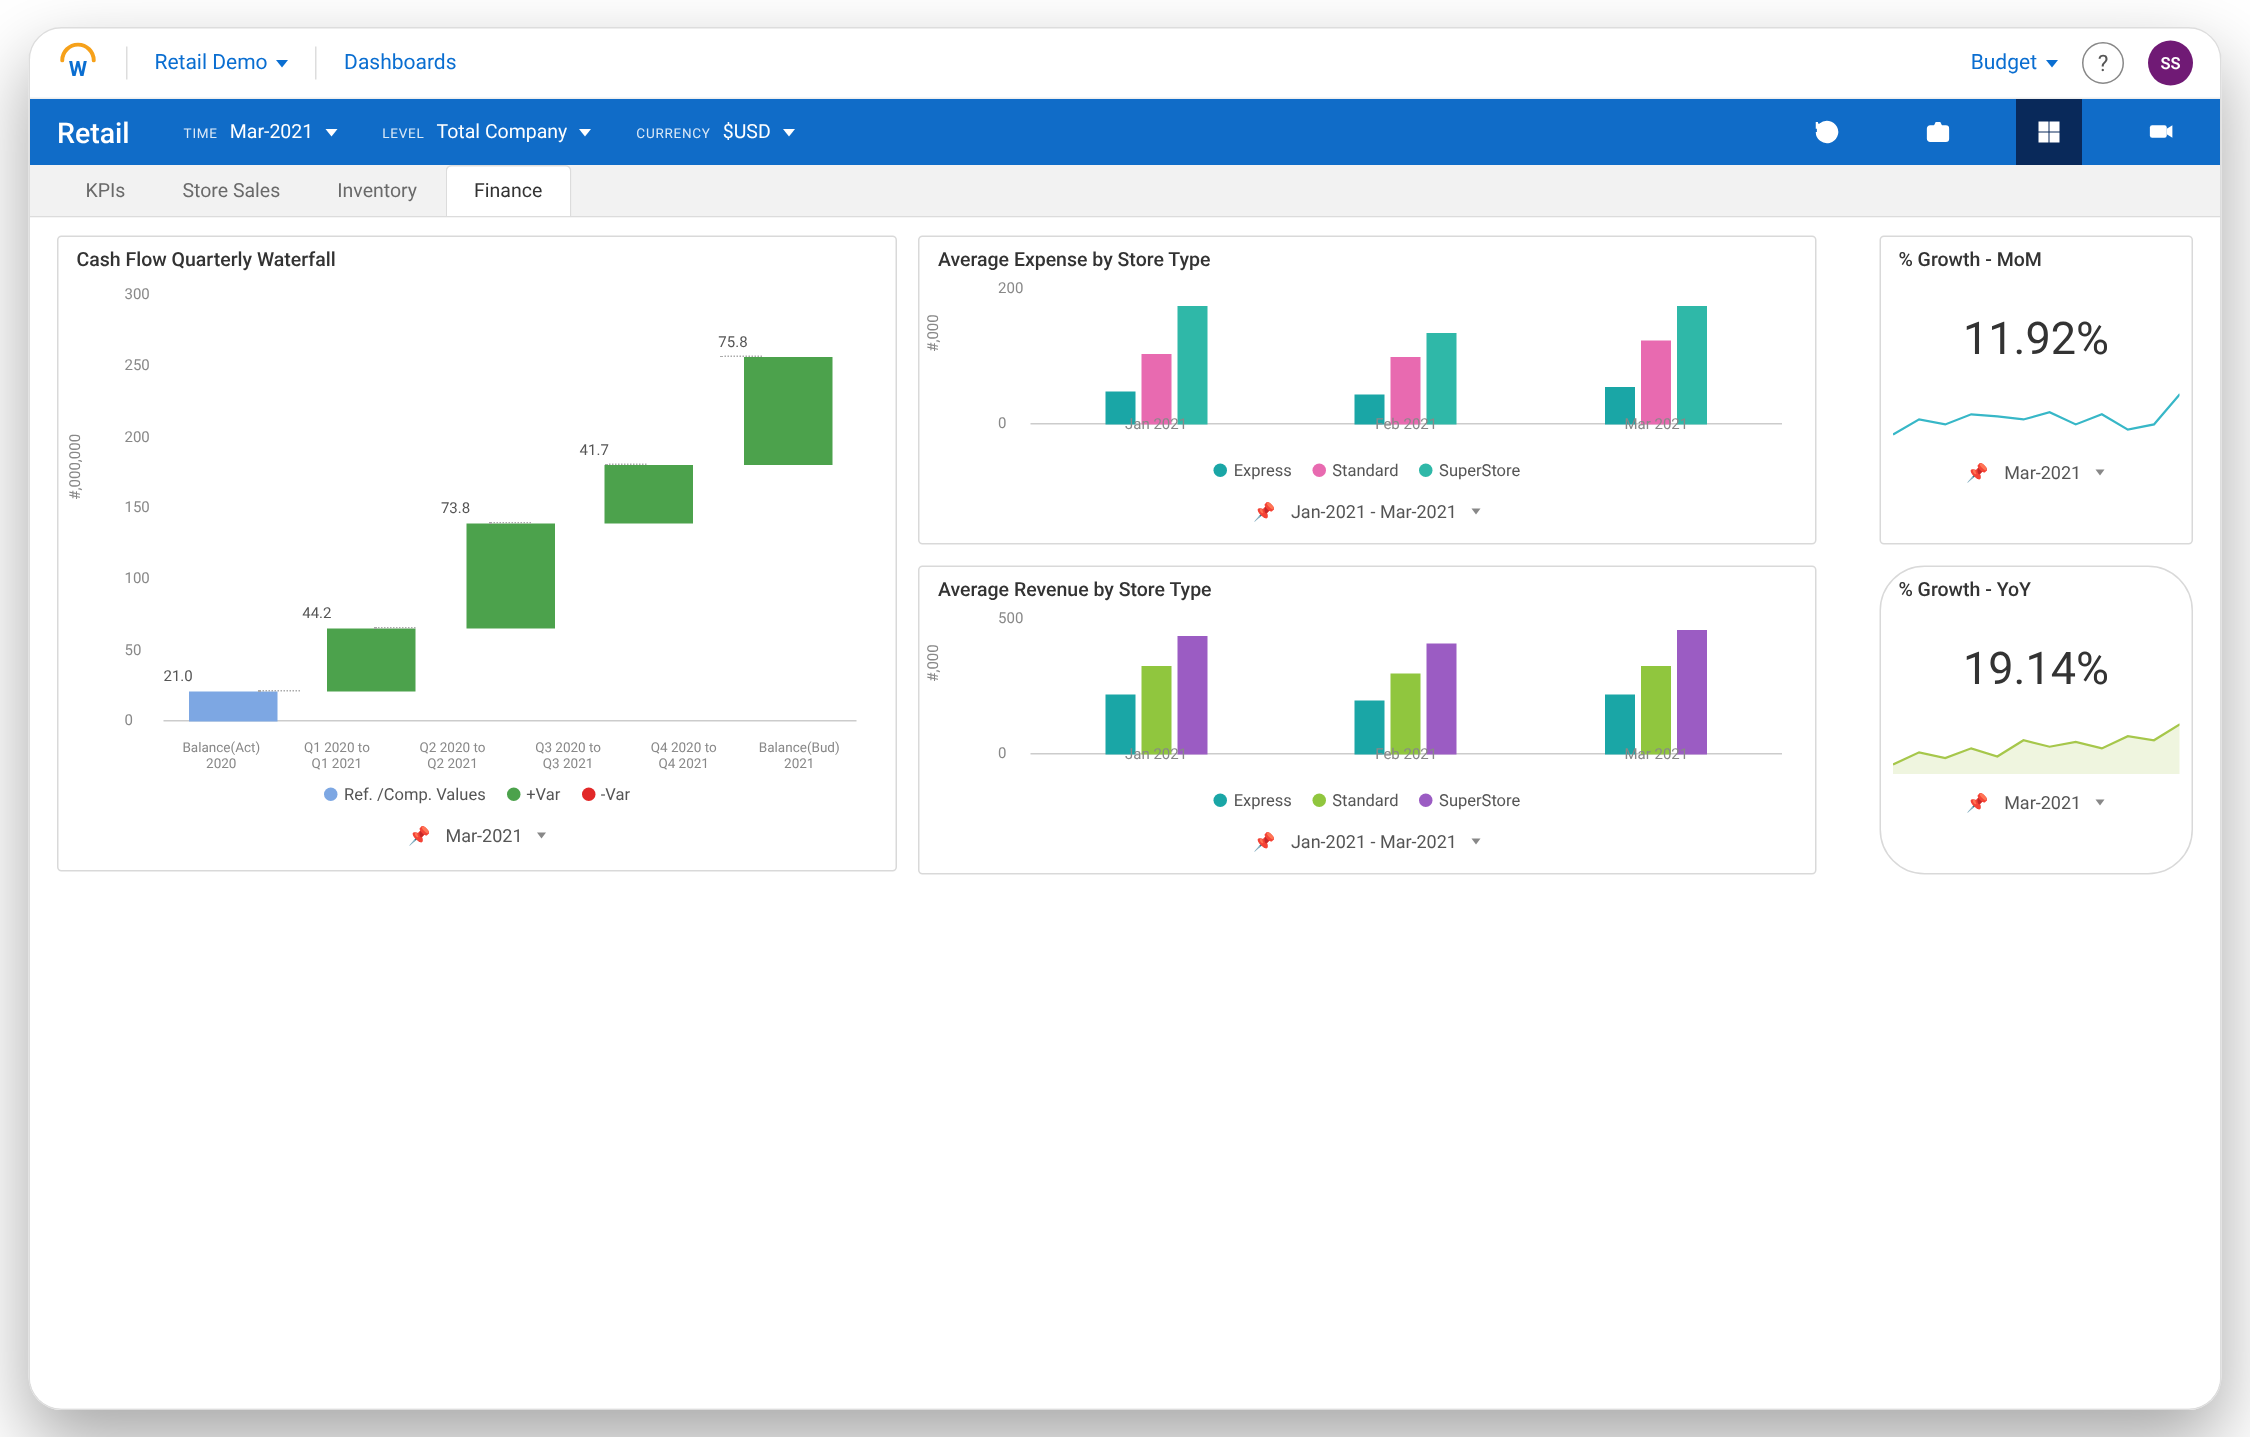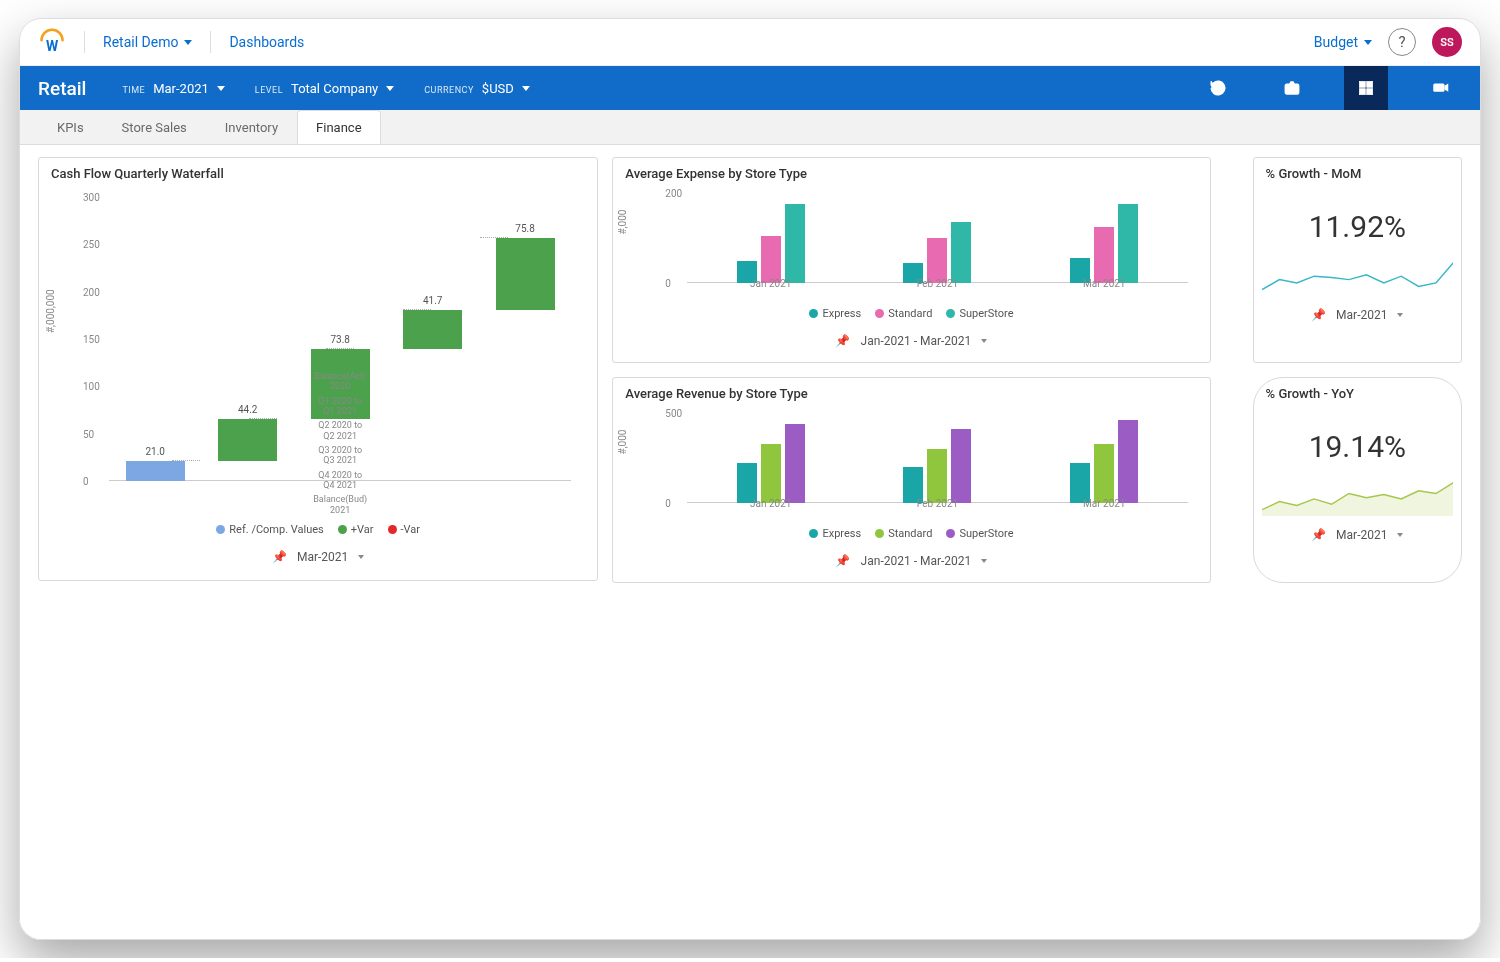--- a/index.html
+++ b/index.html
@@ -28,21 +28,21 @@
   
   .topbar{height:46px;display:flex;align-items:center;padding:0 18px;border-bottom:1px solid #eee;gap:16px;}
   .logo{width:28px;height:28px;display:flex;align-items:center;justify-content:center;}
   .logo svg{width:28px;height:28px;}
   .pipe{height:22px;border-left:1px solid #ddd;margin:0 2px;}
   .link{color:var(--blue);font-size:14px;cursor:pointer;display:flex;align-items:center;gap:6px;}
   .caret{width:0;height:0;border-left:4px solid transparent;border-right:4px solid transparent;border-top:5px solid var(--blue);}
   .caret.small{border-left:3px solid transparent;border-right:3px solid transparent;border-top:4px solid currentColor;}
   .topbar .spacer{flex:1;}
   .help{width:26px;height:26px;border:1.5px solid #888;border-radius:50%;display:flex;align-items:center;justify-content:center;color:#555;font-size:15px;cursor:pointer;}
-  .avatar{width:30px;height:30px;border-radius:50%;background:#be185d;color:#fff;font-size:11px;font-weight:600;display:flex;align-items:center;justify-content:center;cursor:pointer;}
+  .avatar{width:30px;height:30px;border-radius:50%;background:#701a75;color:#fff;font-size:11px;font-weight:600;display:flex;align-items:center;justify-content:center;cursor:pointer;}
   
   .bluebar{height:44px;background:var(--blue-bar);color:#fff;display:flex;align-items:center;padding:0 18px;gap:30px;font-size:13px;}
   .bluebar .title{font-size:19px;font-weight:500;margin-right:6px;}
   .pick{display:flex;align-items:baseline;gap:8px;cursor:pointer;}
   .pick .lab{font-size:9px;letter-spacing:.5px;opacity:.85;}
   .pick .val{font-size:13px;}
   .carrot{width:0;height:0;border-left:4px solid transparent;border-right:4px solid transparent;border-top:5px solid #fff;align-self:center;}
   .bluebar .spacer{flex:1;}
   .iconbtn{width:44px;height:44px;display:flex;align-items:center;justify-content:center;cursor:pointer;}
   .iconbtn.active{background:var(--navy);}
@@ -67,22 +67,22 @@
 
   
   .wf-wrap{position:relative;height:320px;margin:6px 22px 4px 44px;}
   .wf-ylab{position:absolute;left:-38px;top:50%;transform:rotate(-90deg) translateX(50%);transform-origin:left top;font-size:10px;color:#888;white-space:nowrap;}
   .wf-plot{position:absolute;left:26px;right:4px;top:2px;bottom:34px;}
   .axis-x{position:absolute;left:0;right:0;bottom:0;border-bottom:1px solid #ccc;}
   .ytick{position:absolute;left:-26px;font-size:10px;color:#888;transform:translateY(50%);}
   .bars{position:absolute;left:0;right:0;top:0;bottom:0;display:flex;}
   .barcol{flex:1;position:relative;}
   .bar{position:absolute;left:18%;width:64%;}
-  .barlabel{position:absolute;left:0;right:0;text-align:center;font-size:10px;color:#555;}
-  .xlabels{position:absolute;left:26px;right:4px;bottom:0;display:flex;flex-direction:column;}
+  .barlabel{position:absolute;left:0;right:0;font-size:10px;color:#555;}
+  .xlabels{position:absolute;left:26px;right:4px;bottom:0;display:flex;}
   .xlab{flex:1;font-size:9px;color:#888;text-align:center;padding-top:4px;line-height:1.15;}
   .connector{position:absolute;border-top:1px dotted #aaa;}
 
   
   .gb-wrap{position:relative;height:108px;margin:4px 20px 2px 54px;}
   .gb-ylab{position:absolute;left:-50px;top:50%;transform:rotate(-90deg) translateX(50%);transform-origin:left top;font-size:10px;color:#888;white-space:nowrap;}
   .gb-plot{position:absolute;left:20px;right:2px;top:0;bottom:18px;}
   .gb-x{position:absolute;left:0;right:0;bottom:0;border-bottom:1px solid #ccc;}
   .grp{position:absolute;top:0;bottom:0;display:flex;align-items:flex-end;justify-content:center;gap:4px;}
   .grp .gb{width:20px;}

